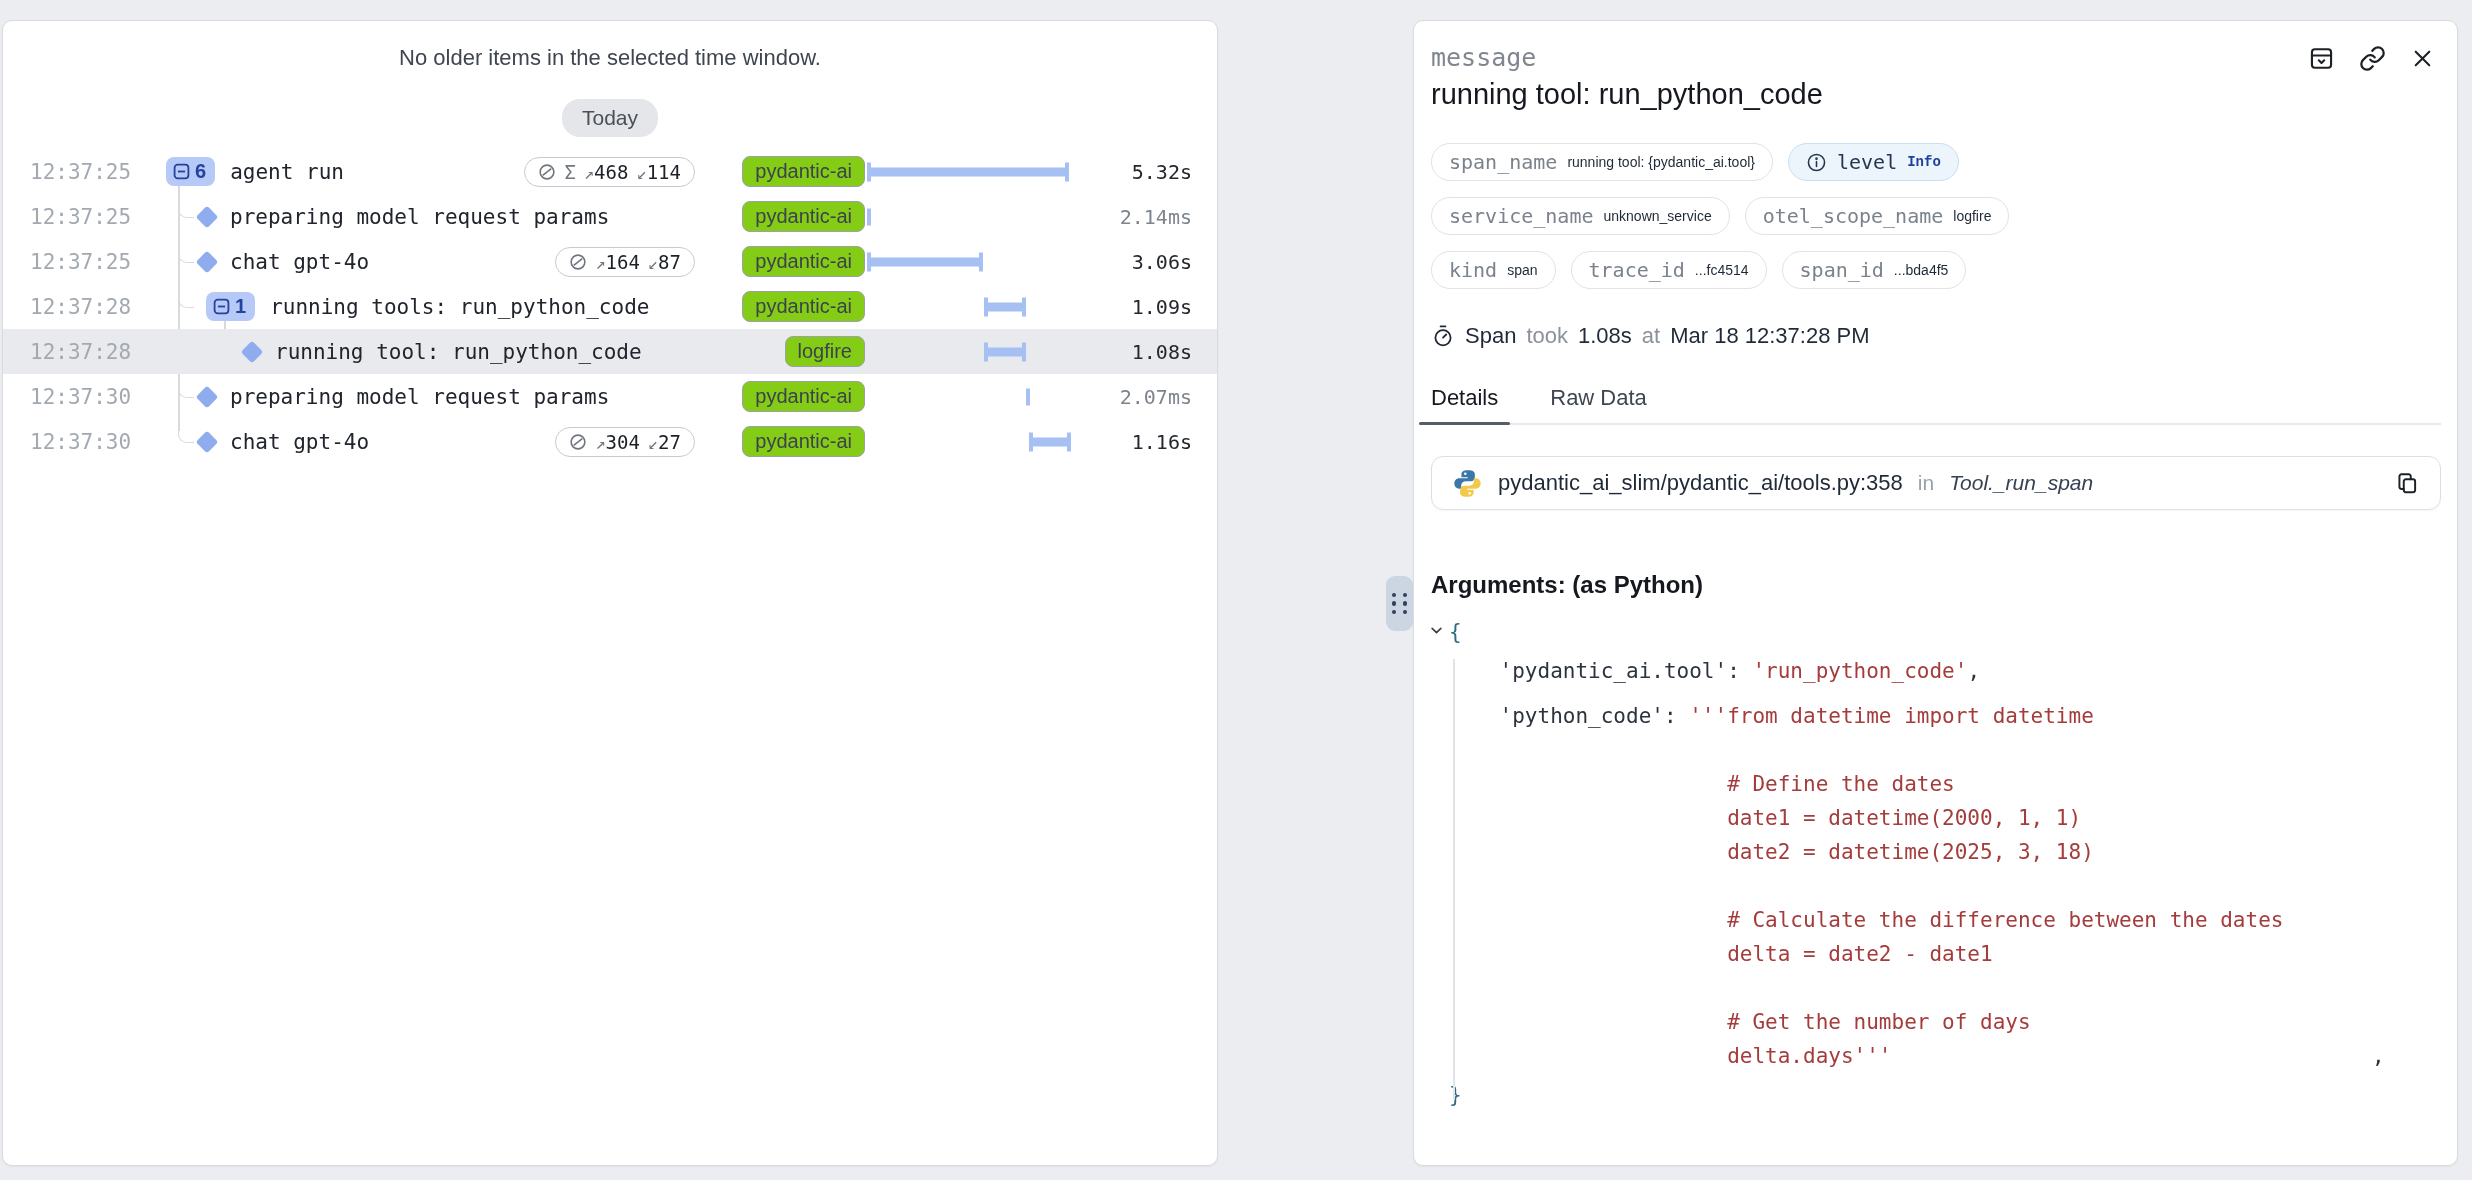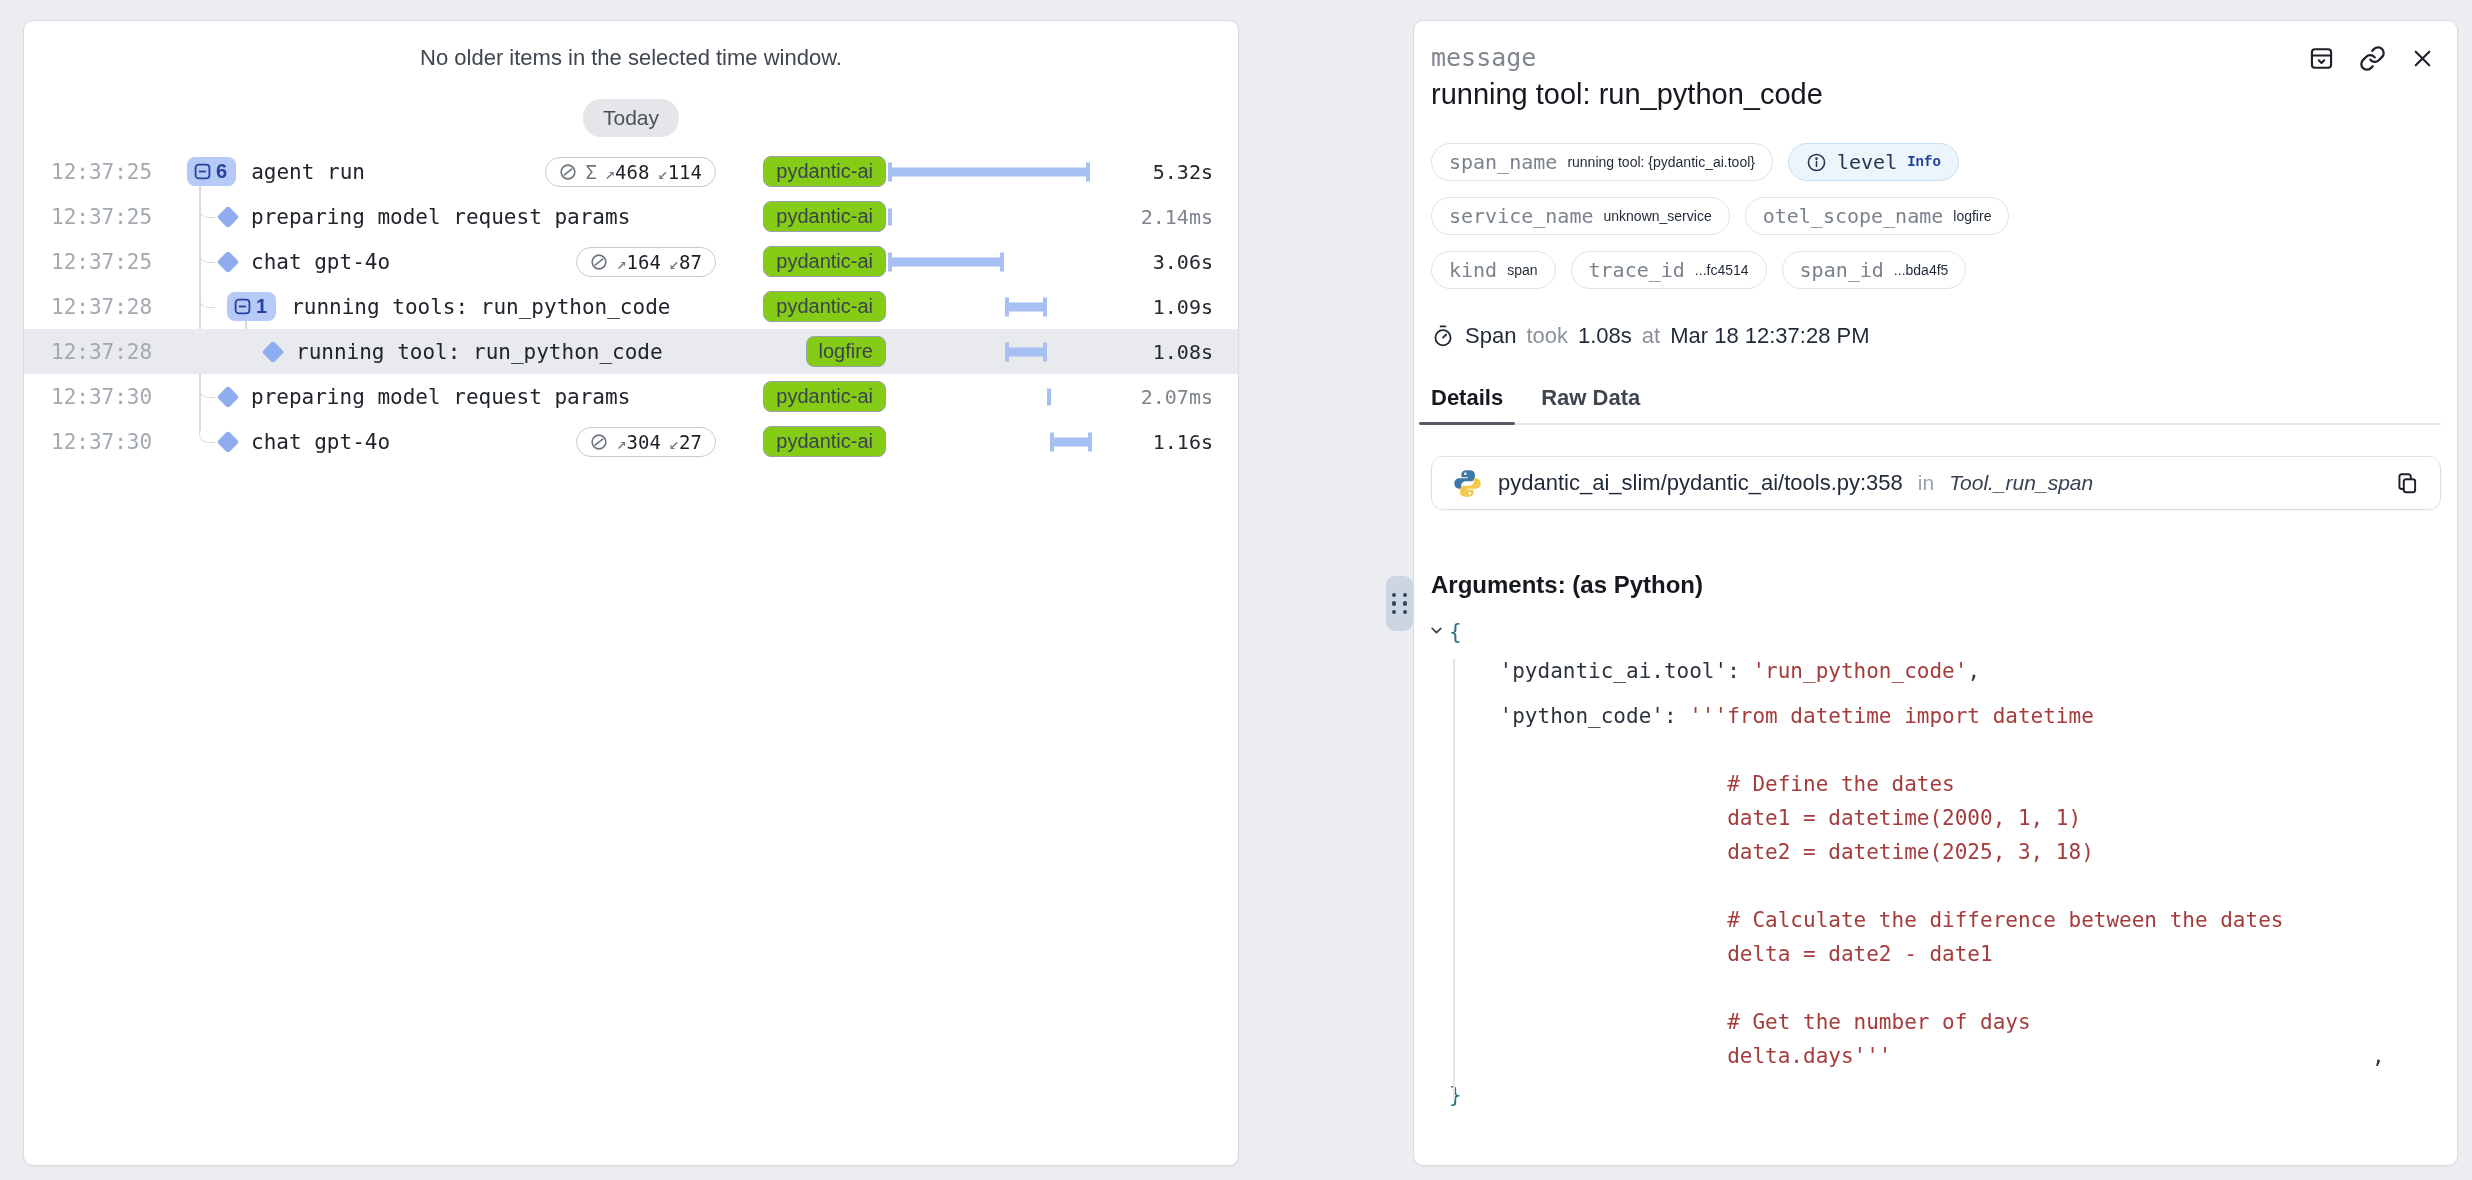--- a/index.html
+++ b/index.html
@@ -14,21 +14,21 @@
   .mono { font-family:"DejaVu Sans Mono", monospace; }
 
   
   .card {
     position:absolute; top:20px; bottom:14px;
     background:#fff;
     border:1px solid #d8dbe0;
     border-radius:10px;
     box-shadow:0 1px 2px rgba(15,20,40,.05);
   }
-  .left-card  { left:23px;    width:1216px; }
+  .left-card  { left:2px;    width:1216px; }
   .right-card { left:1413px; width:1045px; }
 
   
   .empty-note {
     position:absolute; top:24px; left:0; right:0;
     text-align:center; font-size:22px; color:#3f4650;
   }
   .today-pill {
     position:absolute; top:78px; left:50%; transform:translateX(-50%);
     background:#e4e6e9; border:none; border-radius:18px;
@@ -125,21 +125,21 @@
   .attr-pill .k { font-size:20px; color:#7a828c; }
   .attr-pill .v { font-size:14px; color:#1f2937; white-space:nowrap; }
   .attr-pill.level { background:#edf5fc; border-color:#c9dff2; }
   .attr-pill.level .k { color:#253550; }
   .attr-pill.level .v { color:#1d3f9e; font-weight:bold;font-family:Liberation Mono, monospace; }
 
   .took-line { margin-top:34px; display:flex; align-items:center; gap:10px; font-size:22px; }
   .took-line .g { color:#8b929b; } .took-line .d { color:#1f2937; }
 
   .tabs { margin-top:36px; position:relative; }
-  .tabs-inner { display:flex; gap:38px;font-weight:bold; }
+  .tabs-inner { display:flex; gap:52px; }
   .tab { font-size:22px; color:#3f4650; padding-bottom:14px; cursor:pointer; position:relative; }
   .tab.active { color:#15181e; }
   .tab.active::after {
     content:""; position:absolute; left:-12px; right:-12px; bottom:0;
     height:3.5px; background:#565d66; border-radius:2px; z-index:1;
   }
   .tabs-rule { position:absolute; left:0; right:0; bottom:0; height:2px; background:#e7e9ec; }
 
   .loc-bar {
     margin-top:31px; height:54px;

